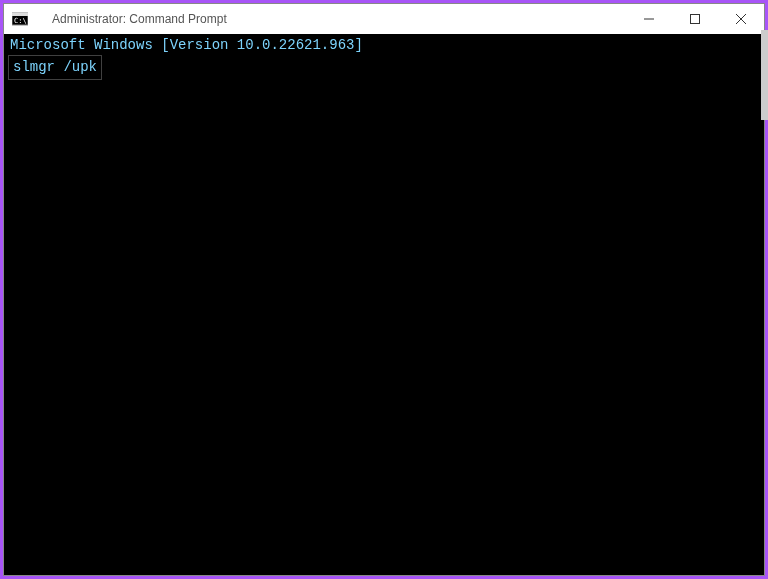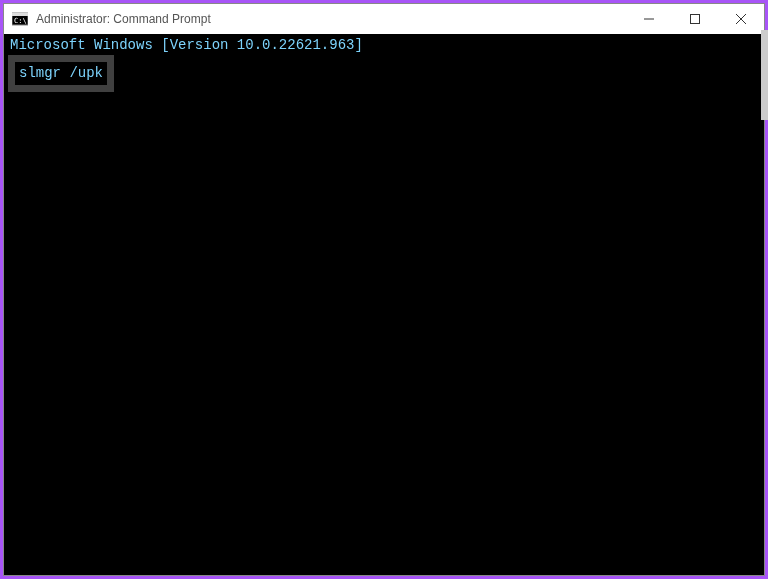--- a/index.html
+++ b/index.html
@@ -39,20 +39,21 @@
       display: flex;
       align-items: center;
       justify-content: center;
     }
     .app-icon svg {
       width: 16px;
       height: 16px;
     }
     .title-text {
       flex: 1;
+      margin-left: 16px;
     }
     .window-controls {
       display: flex;
       height: 100%;
     }
     .window-btn {
       width: 46px;
       height: 100%;
       display: flex;
       align-items: center;
@@ -75,21 +76,21 @@
     }
     .prompt-line {
       display: flex;
       align-items: baseline;
     }
     .prompt {
       white-space: pre;
     }
     .command-highlight {
       background: transparent;
-      border: 7px solid #404040;
+      border: 1px solid #404040;
       padding: 2px 4px;
       white-space: pre;
       display: inline-block;
       margin-left: -2px;
     }
     .scrollbar {
       position: absolute;
       right: 0;
       top: 30px;
       width: 7px;

